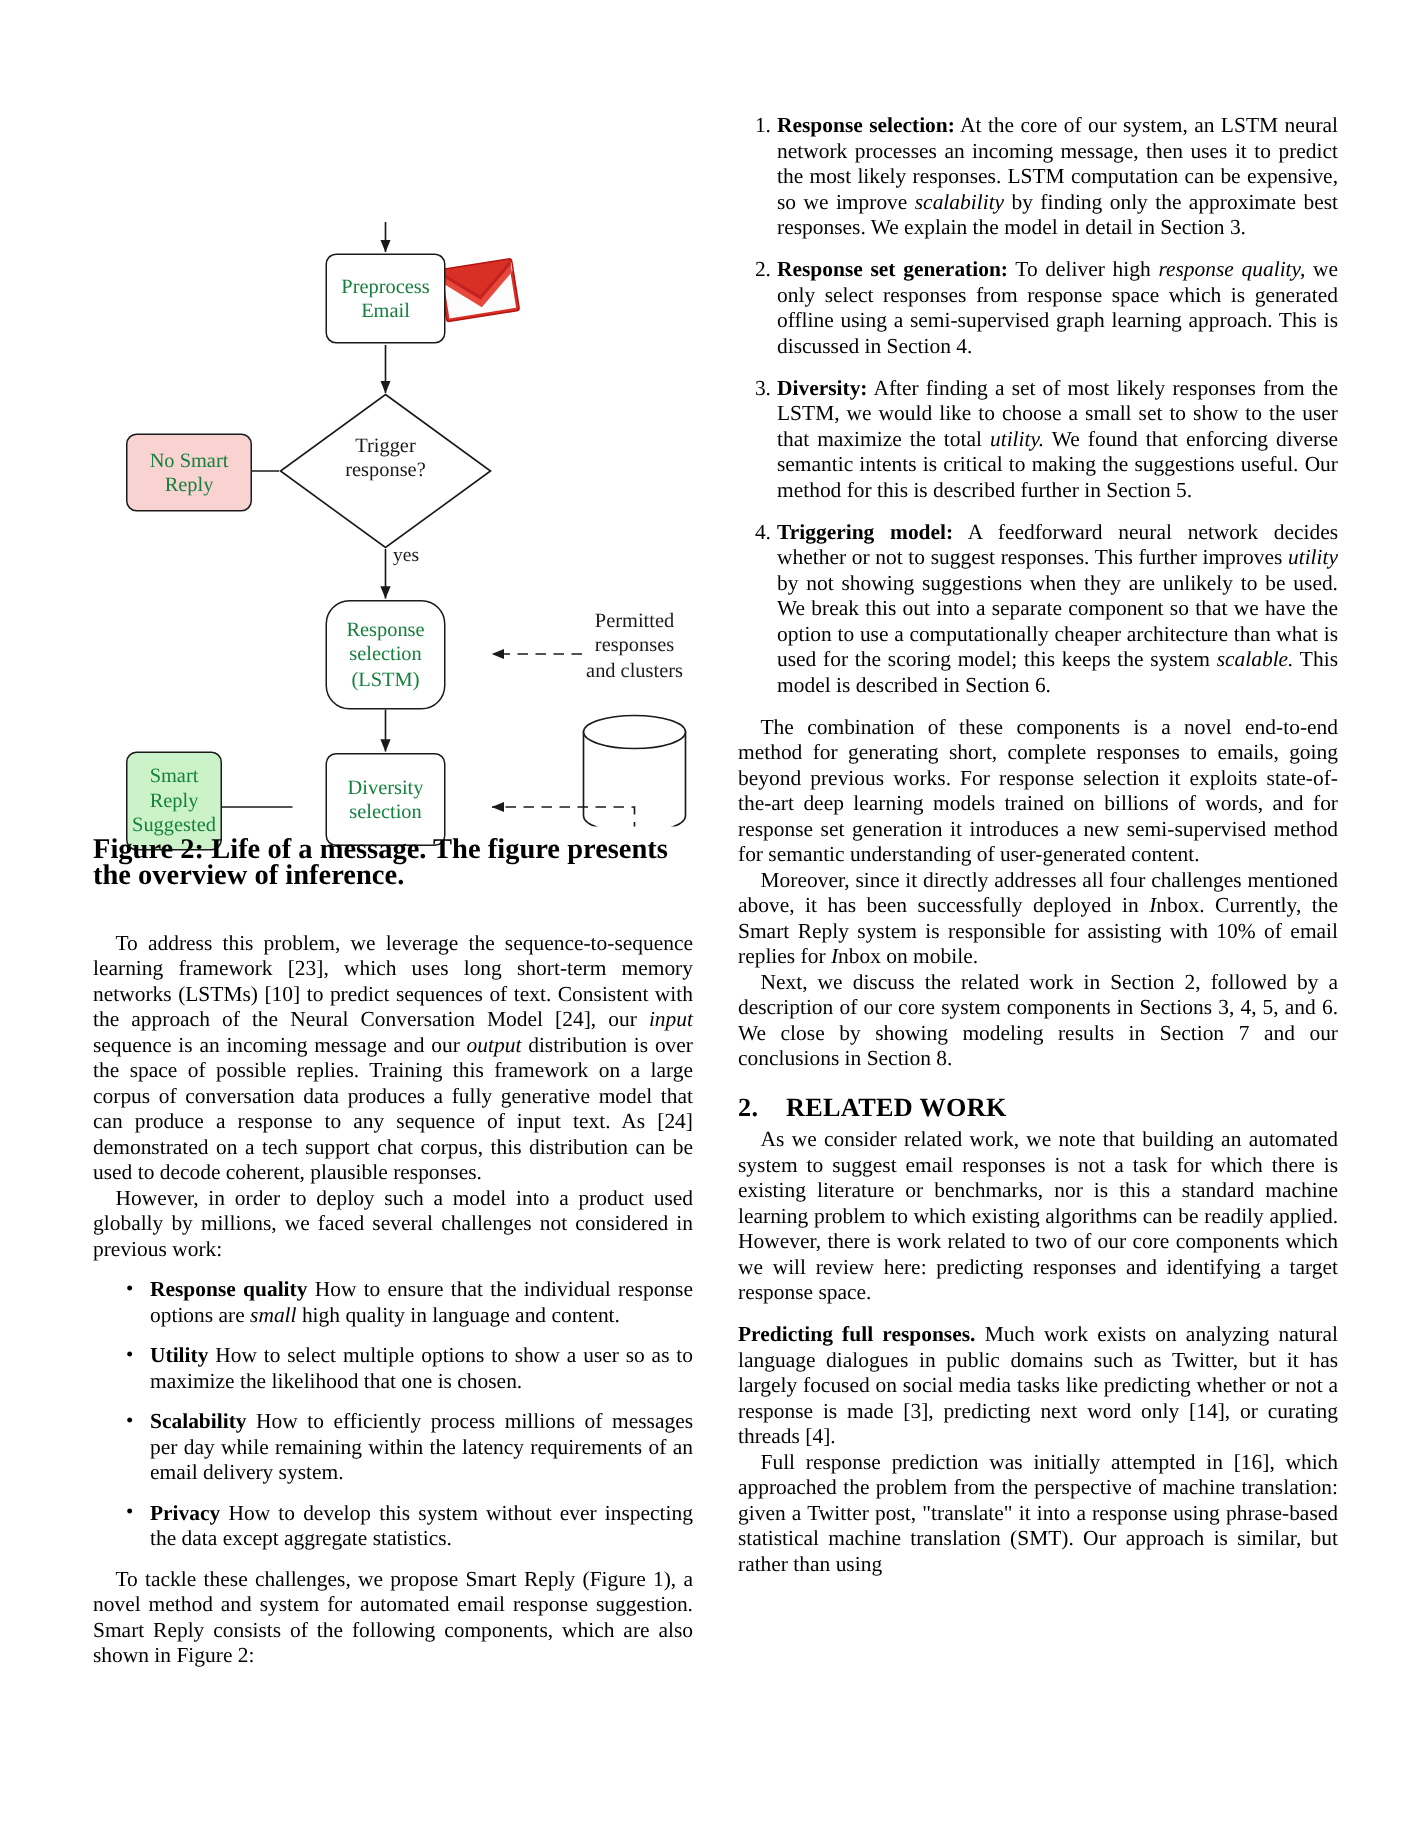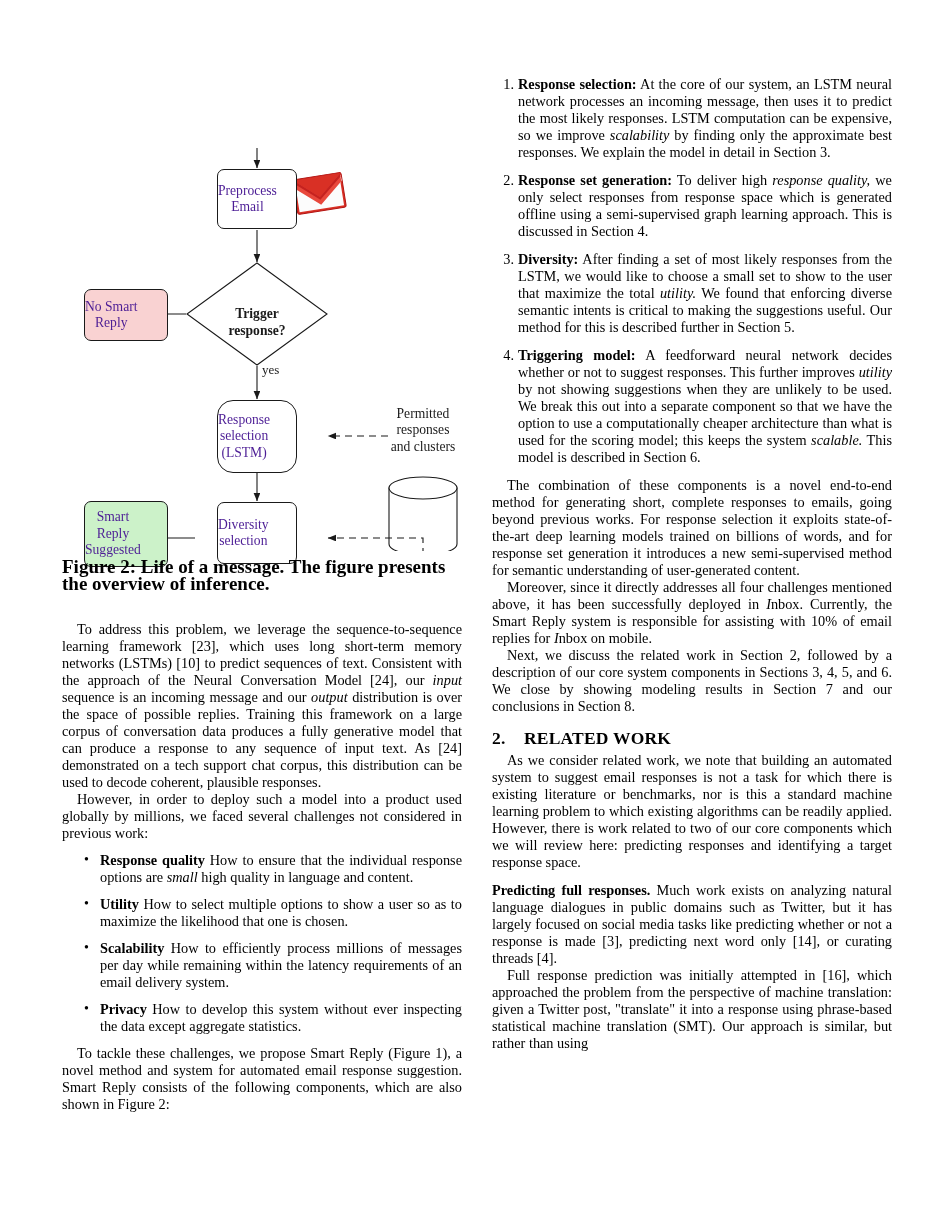--- a/index.html
+++ b/index.html
@@ -68,34 +68,34 @@
 
   
   .node {
     position: absolute;
     box-sizing: border-box;
     border: 1.1px solid #1a1a1a;
     border-radius: 7px;
     background: #ffffff;
     display: flex;
     align-items: center;
+    justify-content: center;
     text-align: center;
     font-size: 13.6px;
     line-height: 16.4px;
-    color: #4c1d95;
+    color: #15803d;
   }
   .node.pink  { background: #f9d2d2; }
   .node.green { background: #ccf2c9; }
 
   .diamond-wrap {
     position: absolute;
     display: flex;
-    align-items: flex-end;
+    align-items: flex-start;
     justify-content: center;
-    font-weight: bold;
   }
   .diamond-label {
     position: relative;
     z-index: 2;
     text-align: center;
     font-size: 13.6px;
     line-height: 16.4px;
     color: #1a1a1a;
   }
   .cyl-label {
@@ -249,21 +249,21 @@
       </div>
     </div>
 
     <div class="node" style="left:155px; top:426px; width:80px; height:62px;">
       <div>
         <span>Diversity</span><br>
         <span>selection</span>
       </div>
     </div>
 
-    <div class="node green" style="left:22px; top:425px; width:84px; height:66px;">
+    <div class="node green" style="left:22px; top:425px; width:64px; height:66px;">
       <div>
         <span>Smart</span><br>
         <span>Reply</span><br>
         <span>Suggested</span>
       </div>
     </div>
 
     <div class="cyl-label" style="top:330px;">
       <div style="position:absolute; left:305px; top:0px; width:112px; text-align:center;">
         <span>Permitted</span><br>

